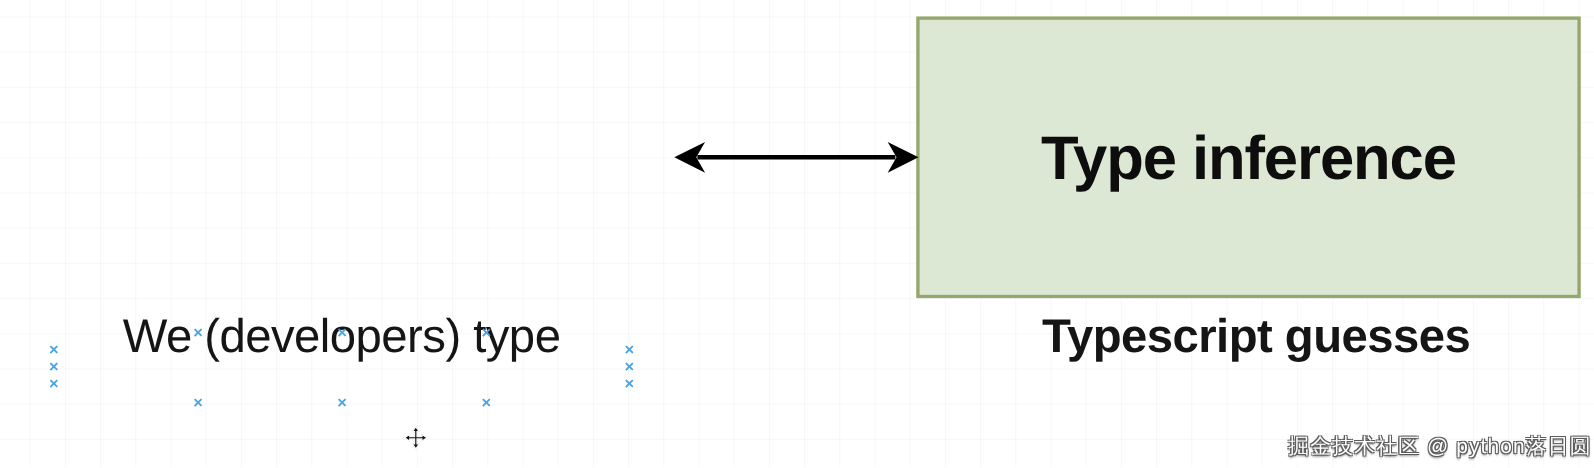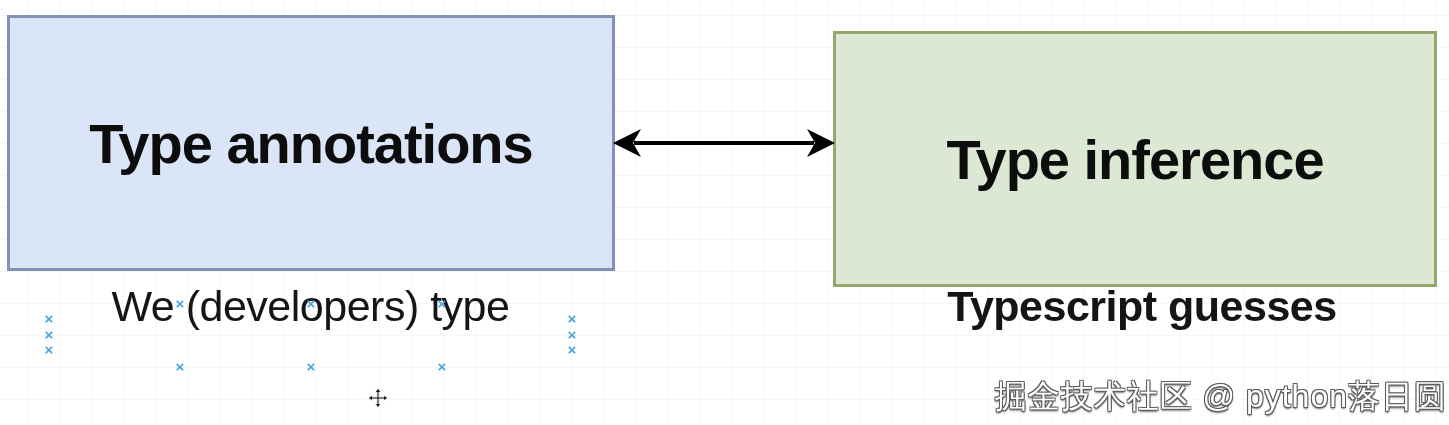--- a/index.html
+++ b/index.html
@@ -33,21 +33,20 @@
     left: 7px;
     width: 602px;
     background: #dae6f8;
     border: 3px solid #8191b8;
   }
   .node-green {
     left: 833px;
     width: 598px;
     background: #dce8d3;
     border: 3px solid #95a76c;
-    margin-top: 16px;
   }
   .node-label {
     font-size: 56px;
     font-weight: 700;
     color: #0d0d0d;
     letter-spacing: -1px;
     white-space: nowrap;
   }
   .arrow-svg {
     position: absolute;
@@ -81,41 +80,38 @@
     position: absolute;
     left: 367px;
     top: 387px;
     width: 22px;
     height: 22px;
   }
   .watermark {
     position: absolute;
     right: 2px;
     bottom: 6px;
-    font-size: 32px;
+    font-size: 19px;
     font-weight: 500;
     letter-spacing: 1px;
     color: #ffffff;
     white-space: nowrap;
     text-shadow:
       -1px -1px 0 #5c5c5c,
        1px -1px 0 #5c5c5c,
       -1px  1px 0 #5c5c5c,
        1px  1px 0 #5c5c5c,
        0    2px 2px rgba(70,70,70,0.85);
   }
 </style>
 </head>
 <body>
 
 <div class="canvas">
 
-  <div class="node node-blue">
-    <span class="node-label">Type annotations</span>
-  </div>
 
   <div class="node node-green">
     <span class="node-label">Type inference</span>
   </div>
 
   <svg class="arrow-svg" viewBox="0 0 228 34">
     <line x1="24" y1="17" x2="204" y2="17" stroke="#000000" stroke-width="4"></line>
     <path d="M31,3 L3,17 L31,31 L23,17 Z" fill="#000000"></path>
     <path d="M197,3 L225,17 L197,31 L205,17 Z" fill="#000000"></path>
   </svg>

